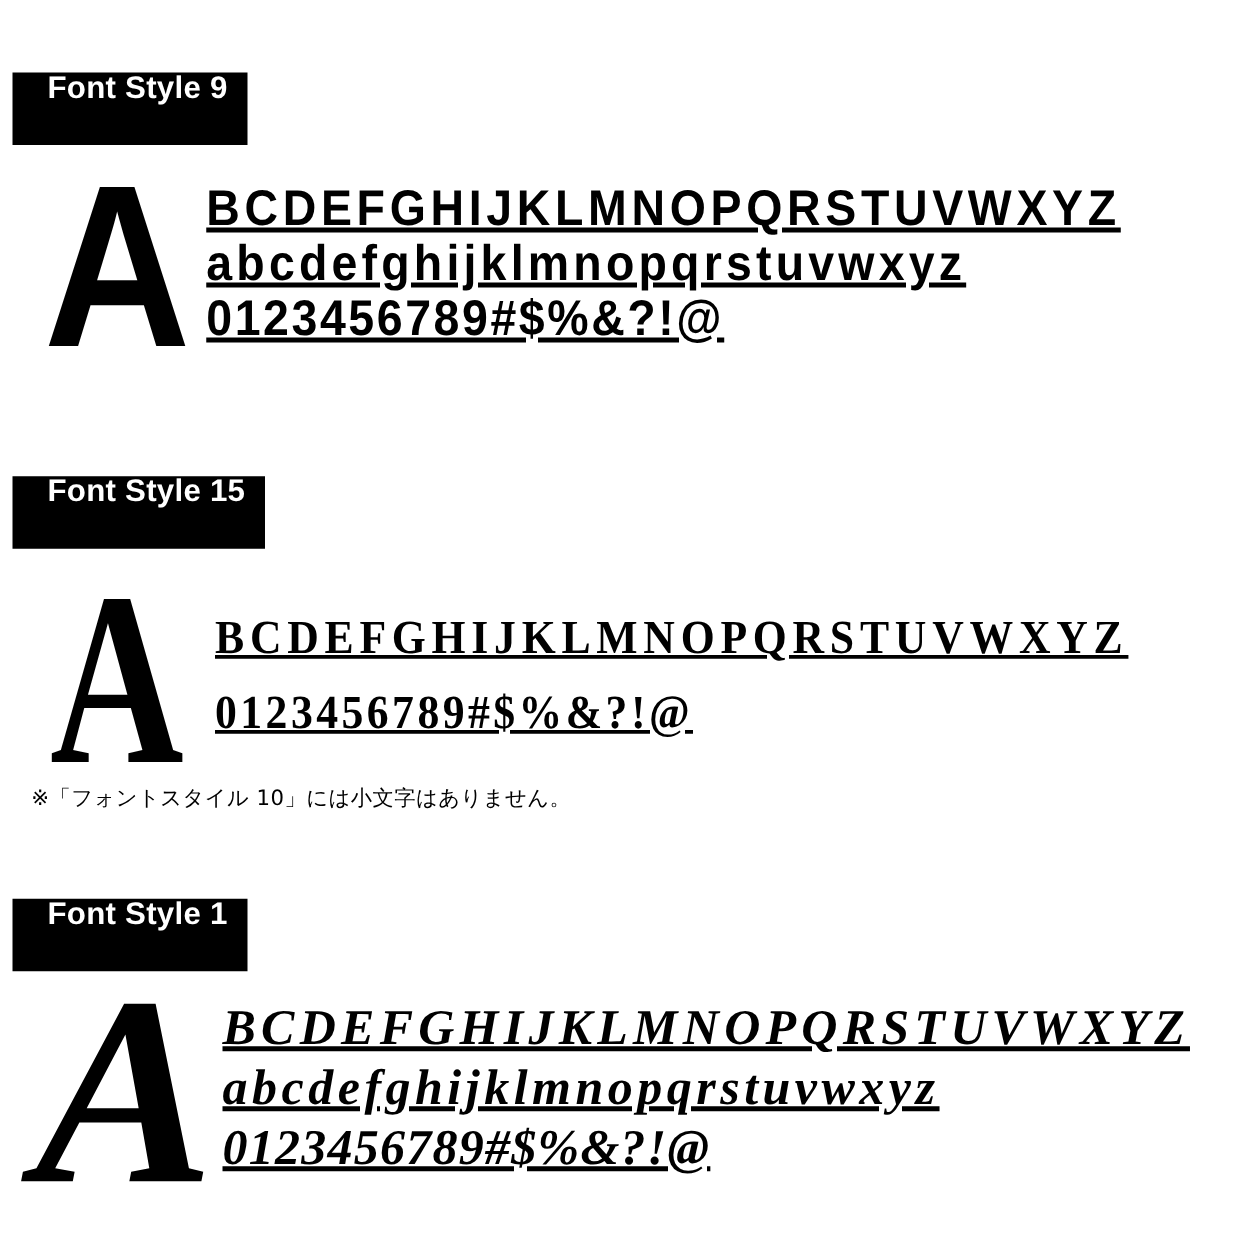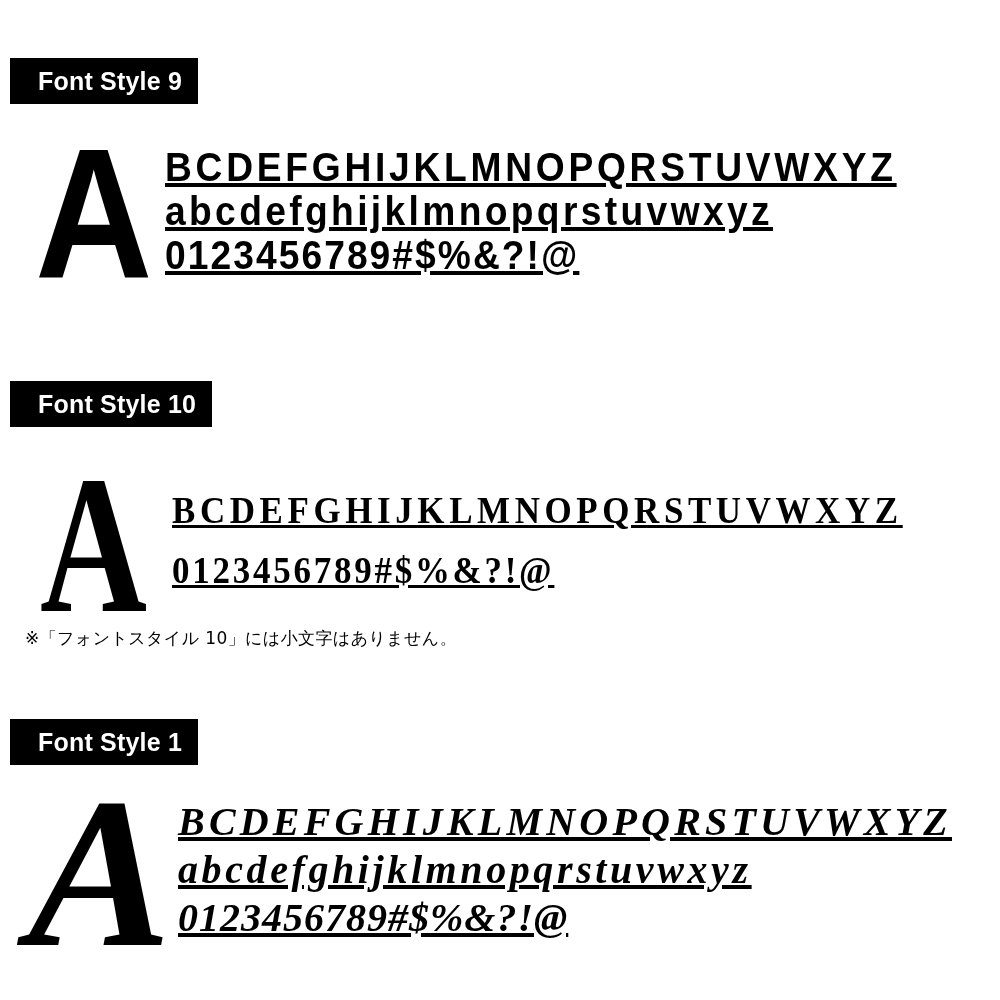--- a/index.html
+++ b/index.html
@@ -23,24 +23,23 @@
     height: 1000px;
     background: #ffffff;
   }
 
   
   .label-box {
     position: absolute;
     background: #000000;
     color: #ffffff;
     display: flex;
-    align-items: center;
     padding: 0 16px 0 28px;
     box-sizing: border-box;
-    height: 46px;
+    height: 58px;
     font-family: "Liberation Sans", sans-serif;
     font-weight: 700;
     font-size: 25px;
     letter-spacing: 0.2px;
     line-height: 1;
     white-space: nowrap;
   }
 
   
   .specimen {
@@ -153,21 +152,21 @@
   <div class="specimen s9" style="left:35px; top:133px; width:950px;">
     <div class="big-letter">A</div>
     <div class="rows" style="margin-left:25px; padding-top:12px;">
       <div class="row upper">BCDEFGHIJKLMNOPQRSTUVWXYZ</div>
       <div class="row lower">abcdefghijklmnopqrstuvwxyz</div>
       <div class="row digits">0123456789#$%&amp;?!@</div>
     </div>
   </div>
 
   <div class="label-box" style="left:10px; top:381px;">
-    <span>Font Style 10</span>
+    <span>Font Style 15</span>
   </div>
 
   <div class="specimen s10" style="left:40px; top:458px; width:950px;">
     <div class="big-letter">A</div>
     <div class="rows" style="margin-left:40px; padding-top:22px;">
       <div class="row upper">BCDEFGHIJKLMNOPQRSTUVWXYZ</div>
       <div class="row digits">0123456789#$%&amp;?!@</div>
     </div>
   </div>
 

